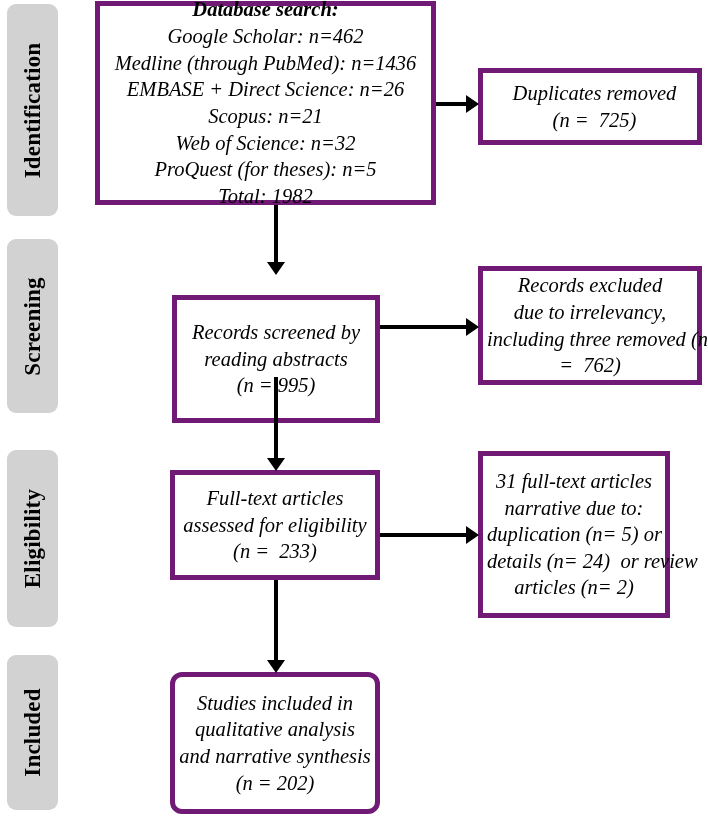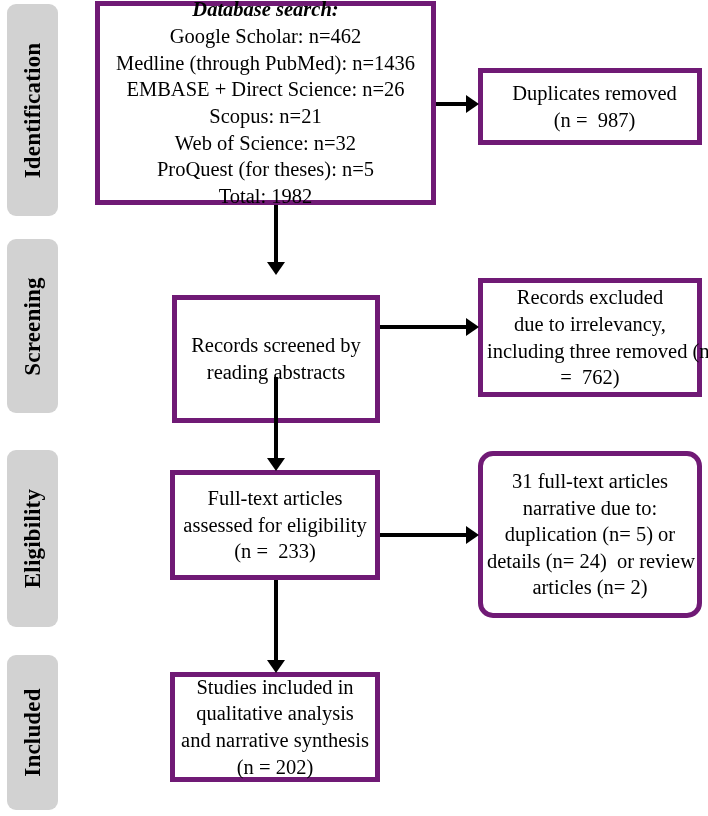--- a/index.html
+++ b/index.html
@@ -14,21 +14,21 @@
     transform:rotate(-90deg);white-space:nowrap;font-weight:bold;
     font-size:23px;letter-spacing:0.2px;line-height:1;
   }
 
   .box{
     position:absolute;background:#fff;border:5px solid #701a75;
     box-sizing:border-box;display:flex;align-items:center;justify-content:center;
     text-align:center;
   }
   .box .inner{width:100%;padding:0 4px;box-sizing:border-box;}
-  .line{font-size:20.5px;line-height:1.30;white-space:pre;}
+  .line{font-size:20.5px;line-height:1.30;white-space:pre;font-style:italic;}
   .line.em{font-style:italic;font-weight:bold;}
 
   
   .vline{position:absolute;width:4px;background:#000;}
   .hline{position:absolute;height:4px;background:#000;}
   .arrow-down{
     position:absolute;width:0;height:0;
     border-left:9px solid transparent;border-right:9px solid transparent;
     border-top:13px solid #000;
   }
@@ -63,59 +63,60 @@
     <div class="line">Scopus: n=21</div>
     <div class="line">Web of Science: n=32</div>
     <div class="line">ProQuest (for theses): n=5</div>
     <div class="line">Total: 1982</div>
   </div>
 </div>
 
 <div class="box" style="left:478px;top:68px;width:224px;height:77px;padding-left:9px;">
   <div class="inner">
     <div class="line">Duplicates removed</div>
-    <div class="line">(n =  987)</div>
+    <div class="line">(n =  725)</div>
   </div>
 </div>
 
 <div class="box" style="left:172px;top:277px;width:208px;height:128px;margin-top:18px;">
   <div class="inner">
     <div class="line">Records screened by</div>
     <div class="line">reading abstracts</div>
+    <div class="line">(n = 995)</div>
   </div>
 </div>
 
-<div class="box" style="left:478px;top:278px;width:224px;height:119px;">
+<div class="box" style="left:478px;top:266px;width:224px;height:119px;">
   <div class="inner">
     <div class="line">Records excluded</div>
     <div class="line">due to irrelevancy,</div>
     <div class="line">including three removed (n</div>
     <div class="line">=  762)</div>
   </div>
 </div>
 
 <div class="box" style="left:170px;top:470px;width:210px;height:110px;">
   <div class="inner">
     <div class="line">Full-text articles</div>
     <div class="line">assessed for eligibility</div>
     <div class="line">(n =  233)</div>
   </div>
 </div>
 
-<div class="box" style="left:478px;top:451px;width:224px;height:167px;border-radius:15px;">
+<div class="box" style="left:478px;top:451px;width:192px;height:167px;">
   <div class="inner">
     <div class="line">31 full-text articles</div>
     <div class="line">narrative due to:</div>
     <div class="line">duplication (n= 5) or</div>
     <div class="line">details (n= 24)  or review</div>
     <div class="line">articles (n= 2)</div>
   </div>
 </div>
 
-<div class="box" style="left:170px;top:672px;width:210px;height:110px;">
+<div class="box" style="left:170px;top:672px;width:210px;height:142px;border-radius:12px;">
   <div class="inner">
     <div class="line">Studies included in</div>
     <div class="line">qualitative analysis</div>
     <div class="line">and narrative synthesis</div>
     <div class="line">(n = 202)</div>
   </div>
 </div>
 
 <div class="hline" style="left:436px;top:102px;width:33px;"></div>
 <div class="arrow-right" style="left:466px;top:95px;"></div>

